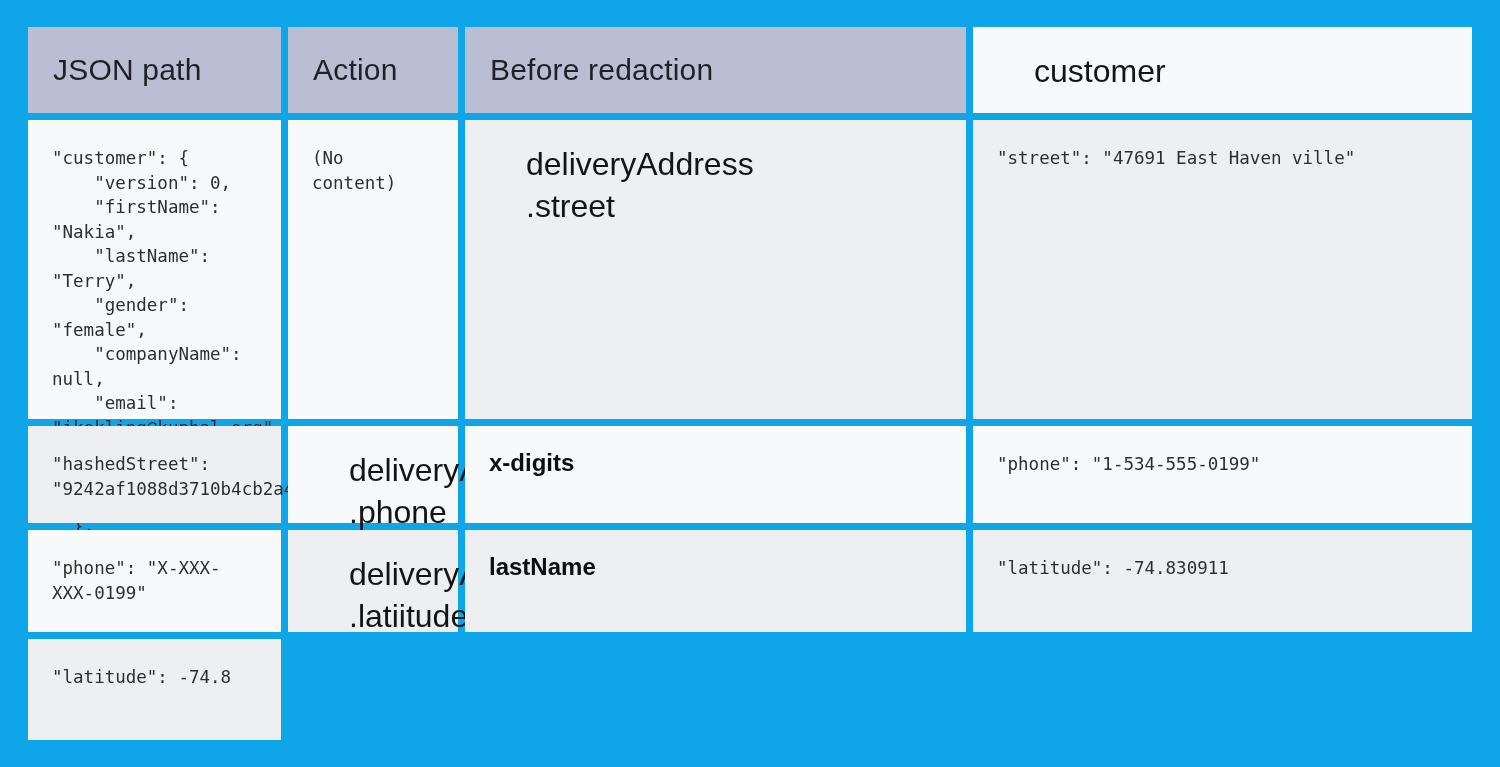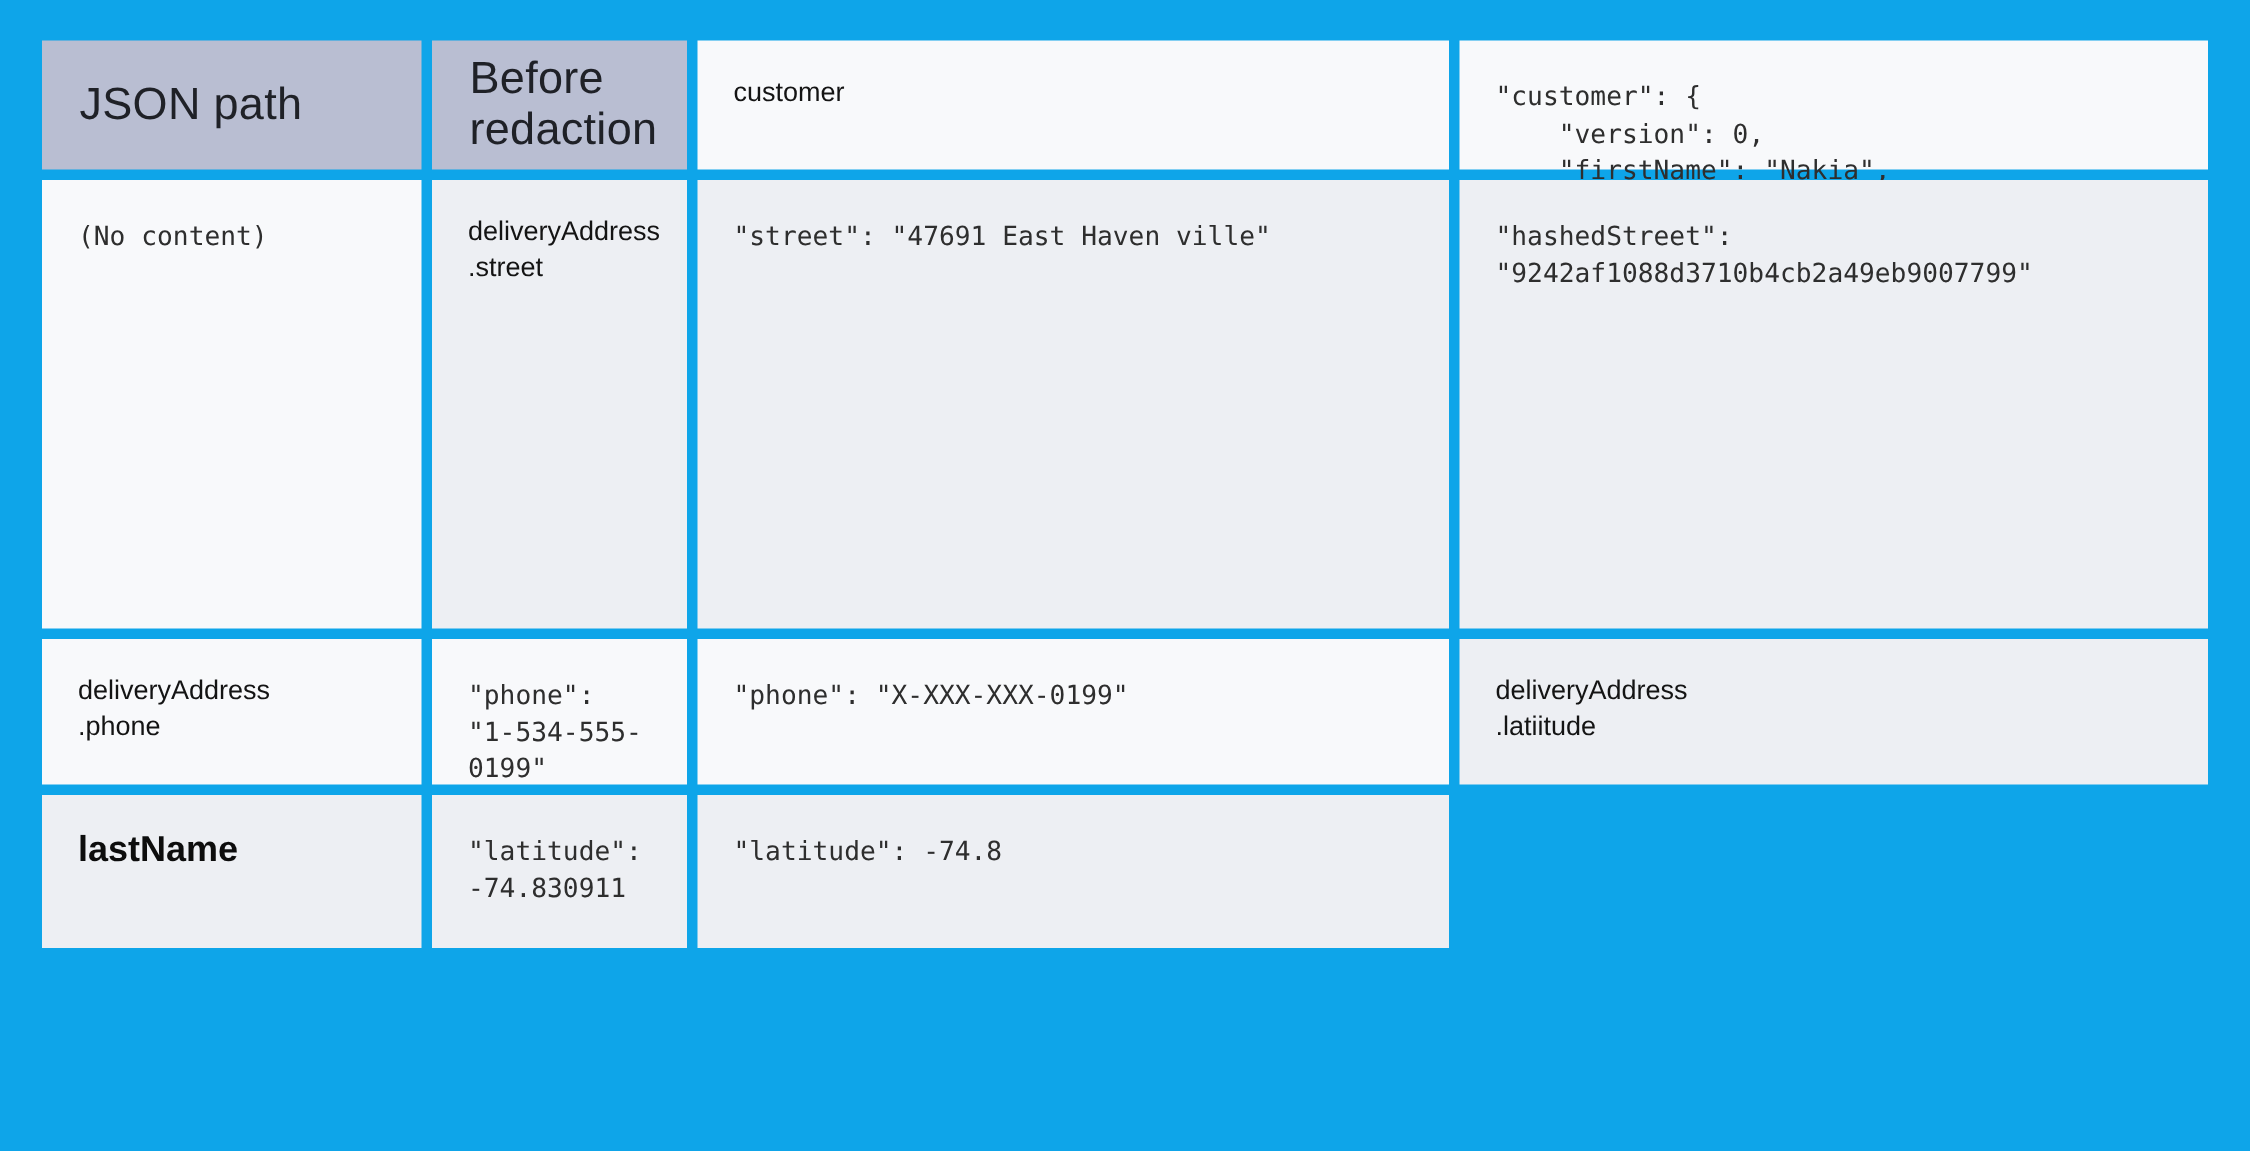--- a/index.html
+++ b/index.html
@@ -35,24 +35,25 @@
     color: #1f2127;
     letter-spacing: 0.2px;
   }
   .cell {
     box-sizing: border-box;
     padding: 23px 24px;
   }
   .row-odd { background: #f8f9fb; }
   .row-even { background: #edeff3; }
   .path {
-    font-size: 18px;
+    font-size: 32px;
     line-height: 1.32;
     color: #141414;
     white-space: pre-line;
+    margin-left: 37px;
   }
   .action {
     font-size: 24px;
     font-weight: 700;
     color: #0d0d0d;
   }
   .code {
     margin: 0;
     font-family: "DejaVu Sans Mono", monospace;
     font-size: 17.5px;
@@ -62,20 +63,21 @@
     padding-top: 3px;
   }
 </style>
 </head>
 <body>
 
 <div class="stage">
   <div class="table-grid">
 
     <div class="th">JSON path</div>
+    <div class="th">Action</div>
     <div class="th">Before redaction</div>
 
     <div class="cell row-odd">
       <div class="path">customer</div>
     </div>
     <div class="cell row-odd">
       <pre class="code">"customer": {
     "version": 0,
     "firstName": "Nakia",
     "lastName": "Terry",
@@ -100,20 +102,23 @@
     <div class="cell row-even">
       <pre class="code">"hashedStreet":
 "9242af1088d3710b4cb2a49eb9007799"</pre>
     </div>
 
     <div class="cell row-odd">
       <div class="path">deliveryAddress
 .phone</div>
     </div>
     <div class="cell row-odd">
+      <div class="action">x-digits</div>
+    </div>
+    <div class="cell row-odd">
       <pre class="code">"phone": "1-534-555-0199"</pre>
     </div>
     <div class="cell row-odd">
       <pre class="code">"phone": "X-XXX-XXX-0199"</pre>
     </div>
 
     <div class="cell row-even">
       <div class="path">deliveryAddress
 .latiitude</div>
     </div>

